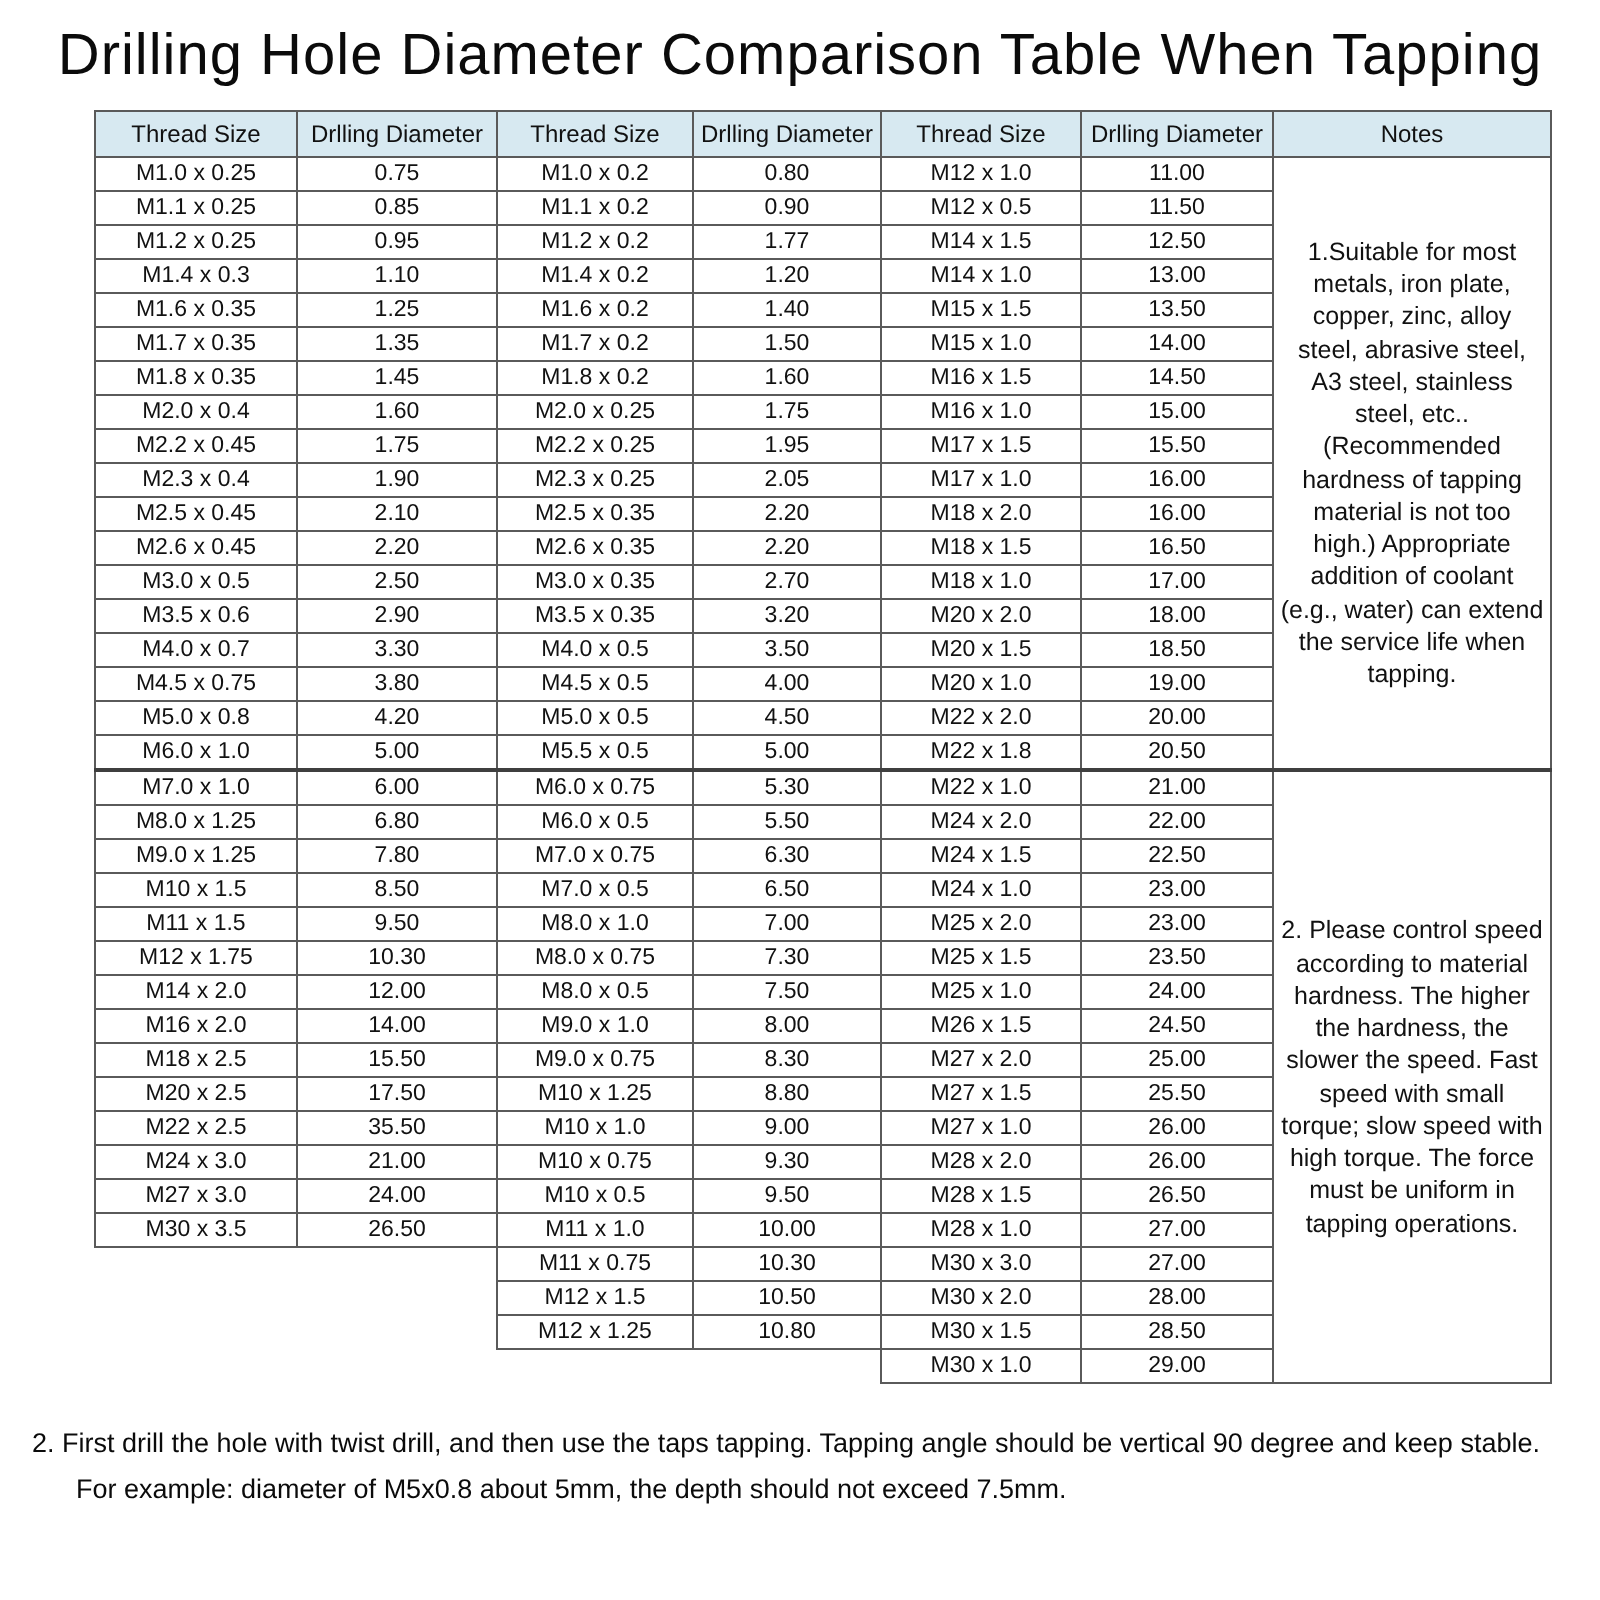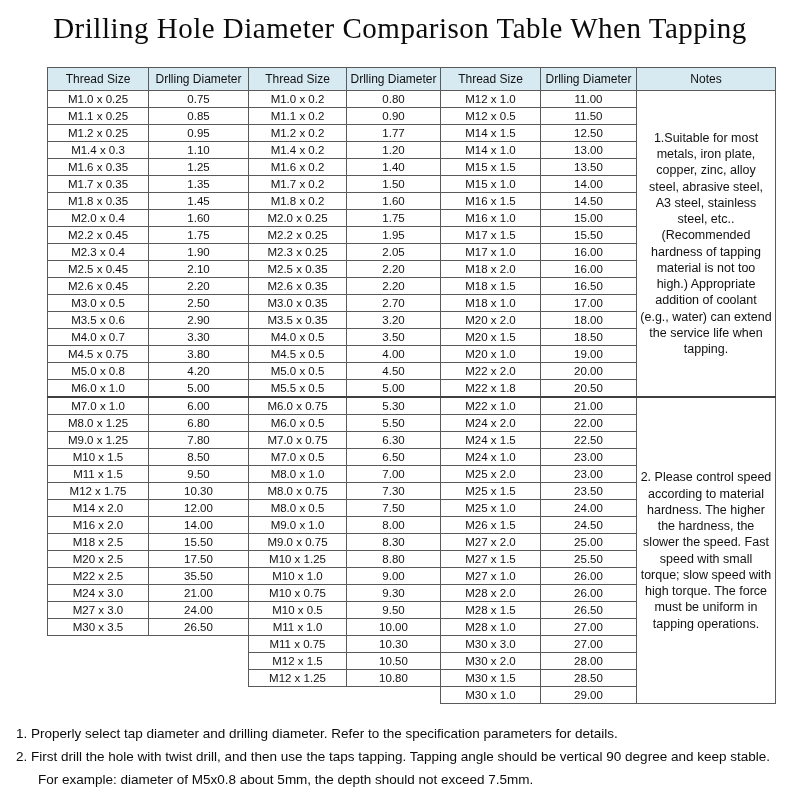--- a/index.html
+++ b/index.html
@@ -13,28 +13,26 @@
   }
   .title {
     margin: 0;
     padding: 12px 0 10px 0;
     text-align: center;
     font-size: 29px;
     font-weight: 400;
     letter-spacing: 0.5px;
     color: #0b0b0b;
     white-space: nowrap;
-    font-family: Liberation Serif, serif;
   }
   table.tap {
     border-collapse: collapse;
     table-layout: fixed;
     width: 728px;
     margin-left: 47px;
-    margin-top: 12px;
   }
   table.tap th, table.tap td {
     border: 1px solid #5a5a5a;
     padding: 0 2px;
     text-align: center;
     overflow: hidden;
     white-space: nowrap;
   }
   table.tap th {
     background: #d7e9f1;
@@ -387,17 +385,16 @@
           <td class="void"></td>
           <td class="void"></td>
           <td class="void"></td>
           <td>M30 x 1.0</td>
           <td>29.00</td>
         </tr>
       </tbody>
   </table>
 
   <div class="footer">
-    <p>1. Properly select tap diameter and drilling diameter. Refer to the specification parameters for details.</p>
     <p>2. First drill the hole with twist drill, and then use the taps tapping. Tapping angle should be vertical 90 degree and keep stable.</p>
     <p class="indent">For example: diameter of M5x0.8 about 5mm, the depth should not exceed 7.5mm.</p>
   </div>
 </div>
 
 </body></html>

